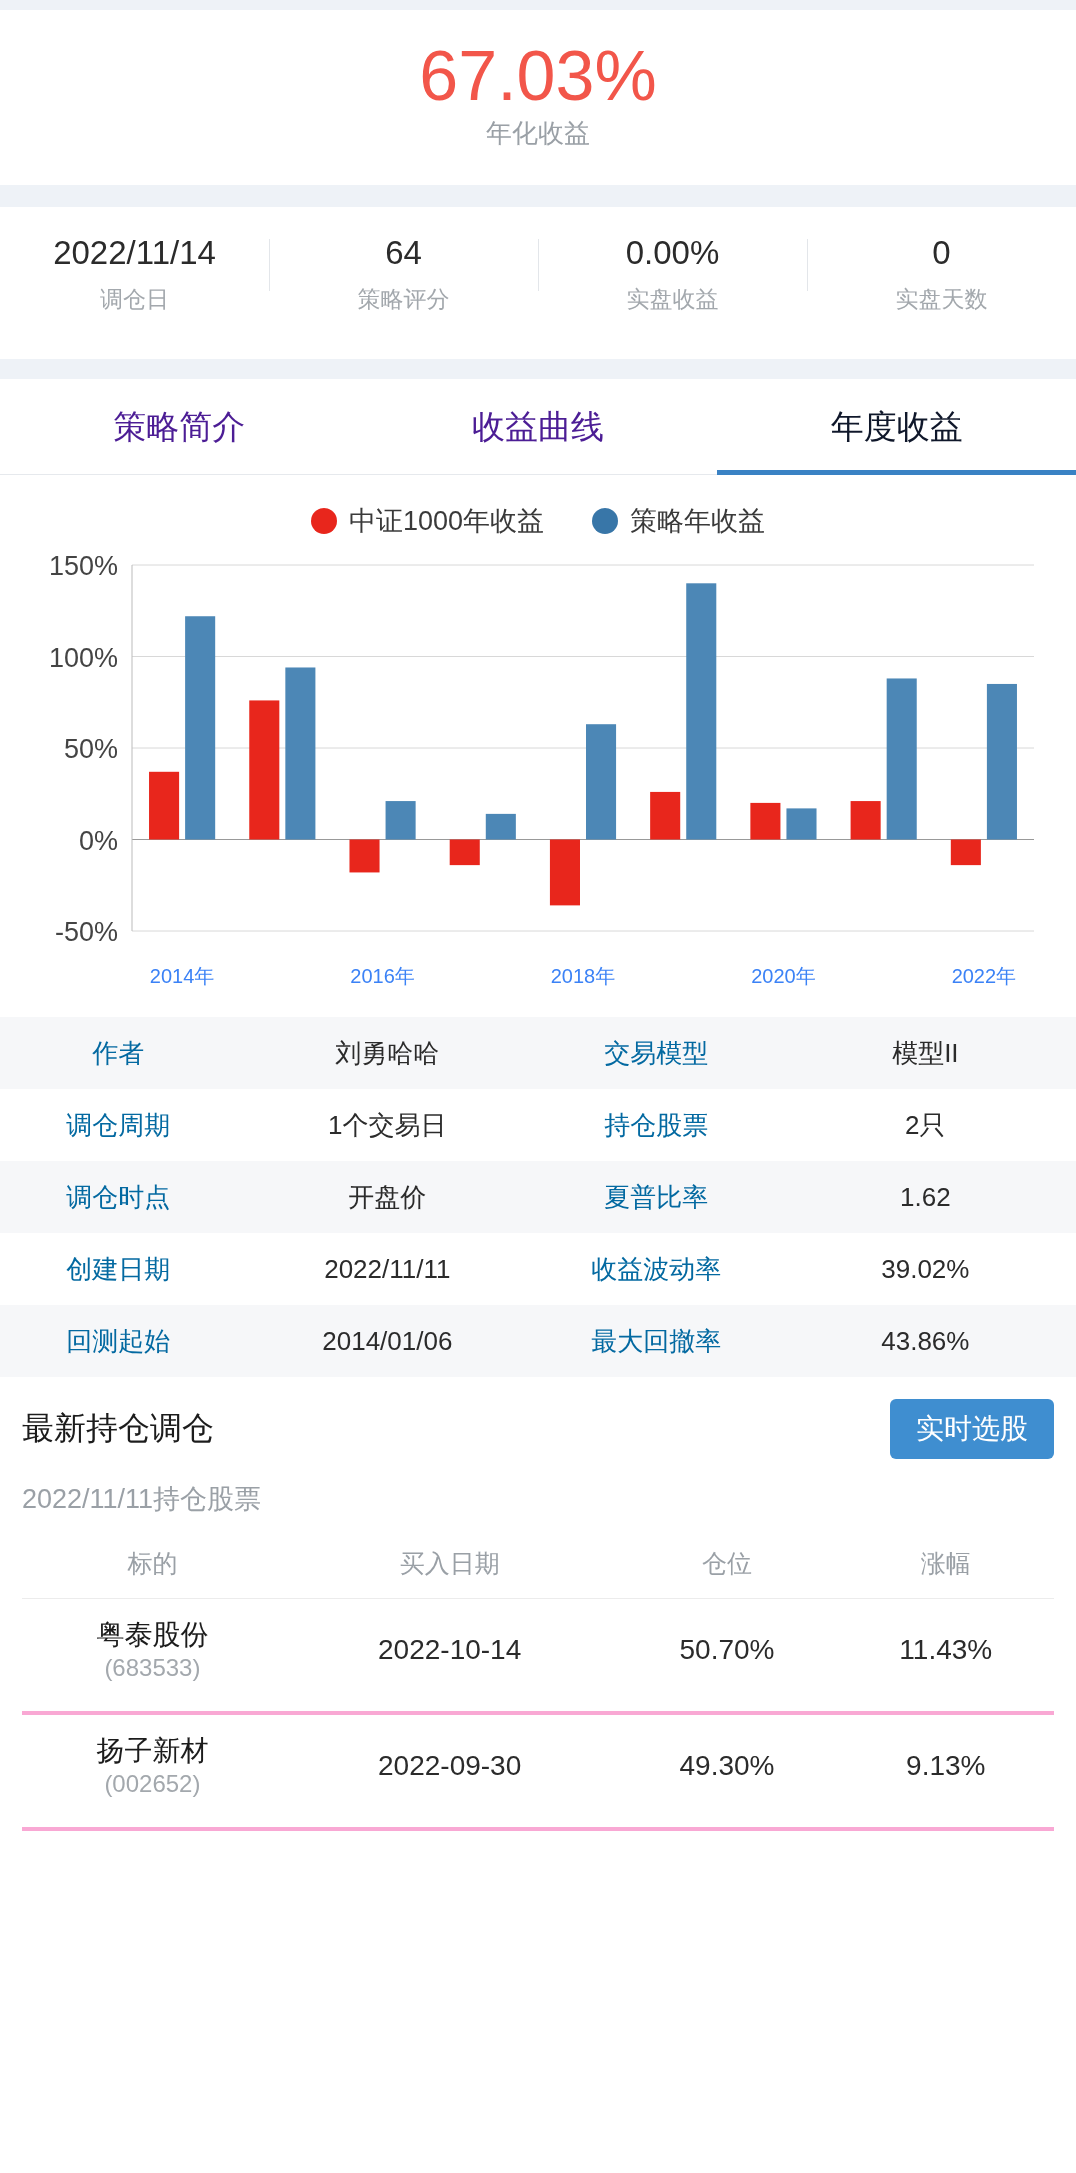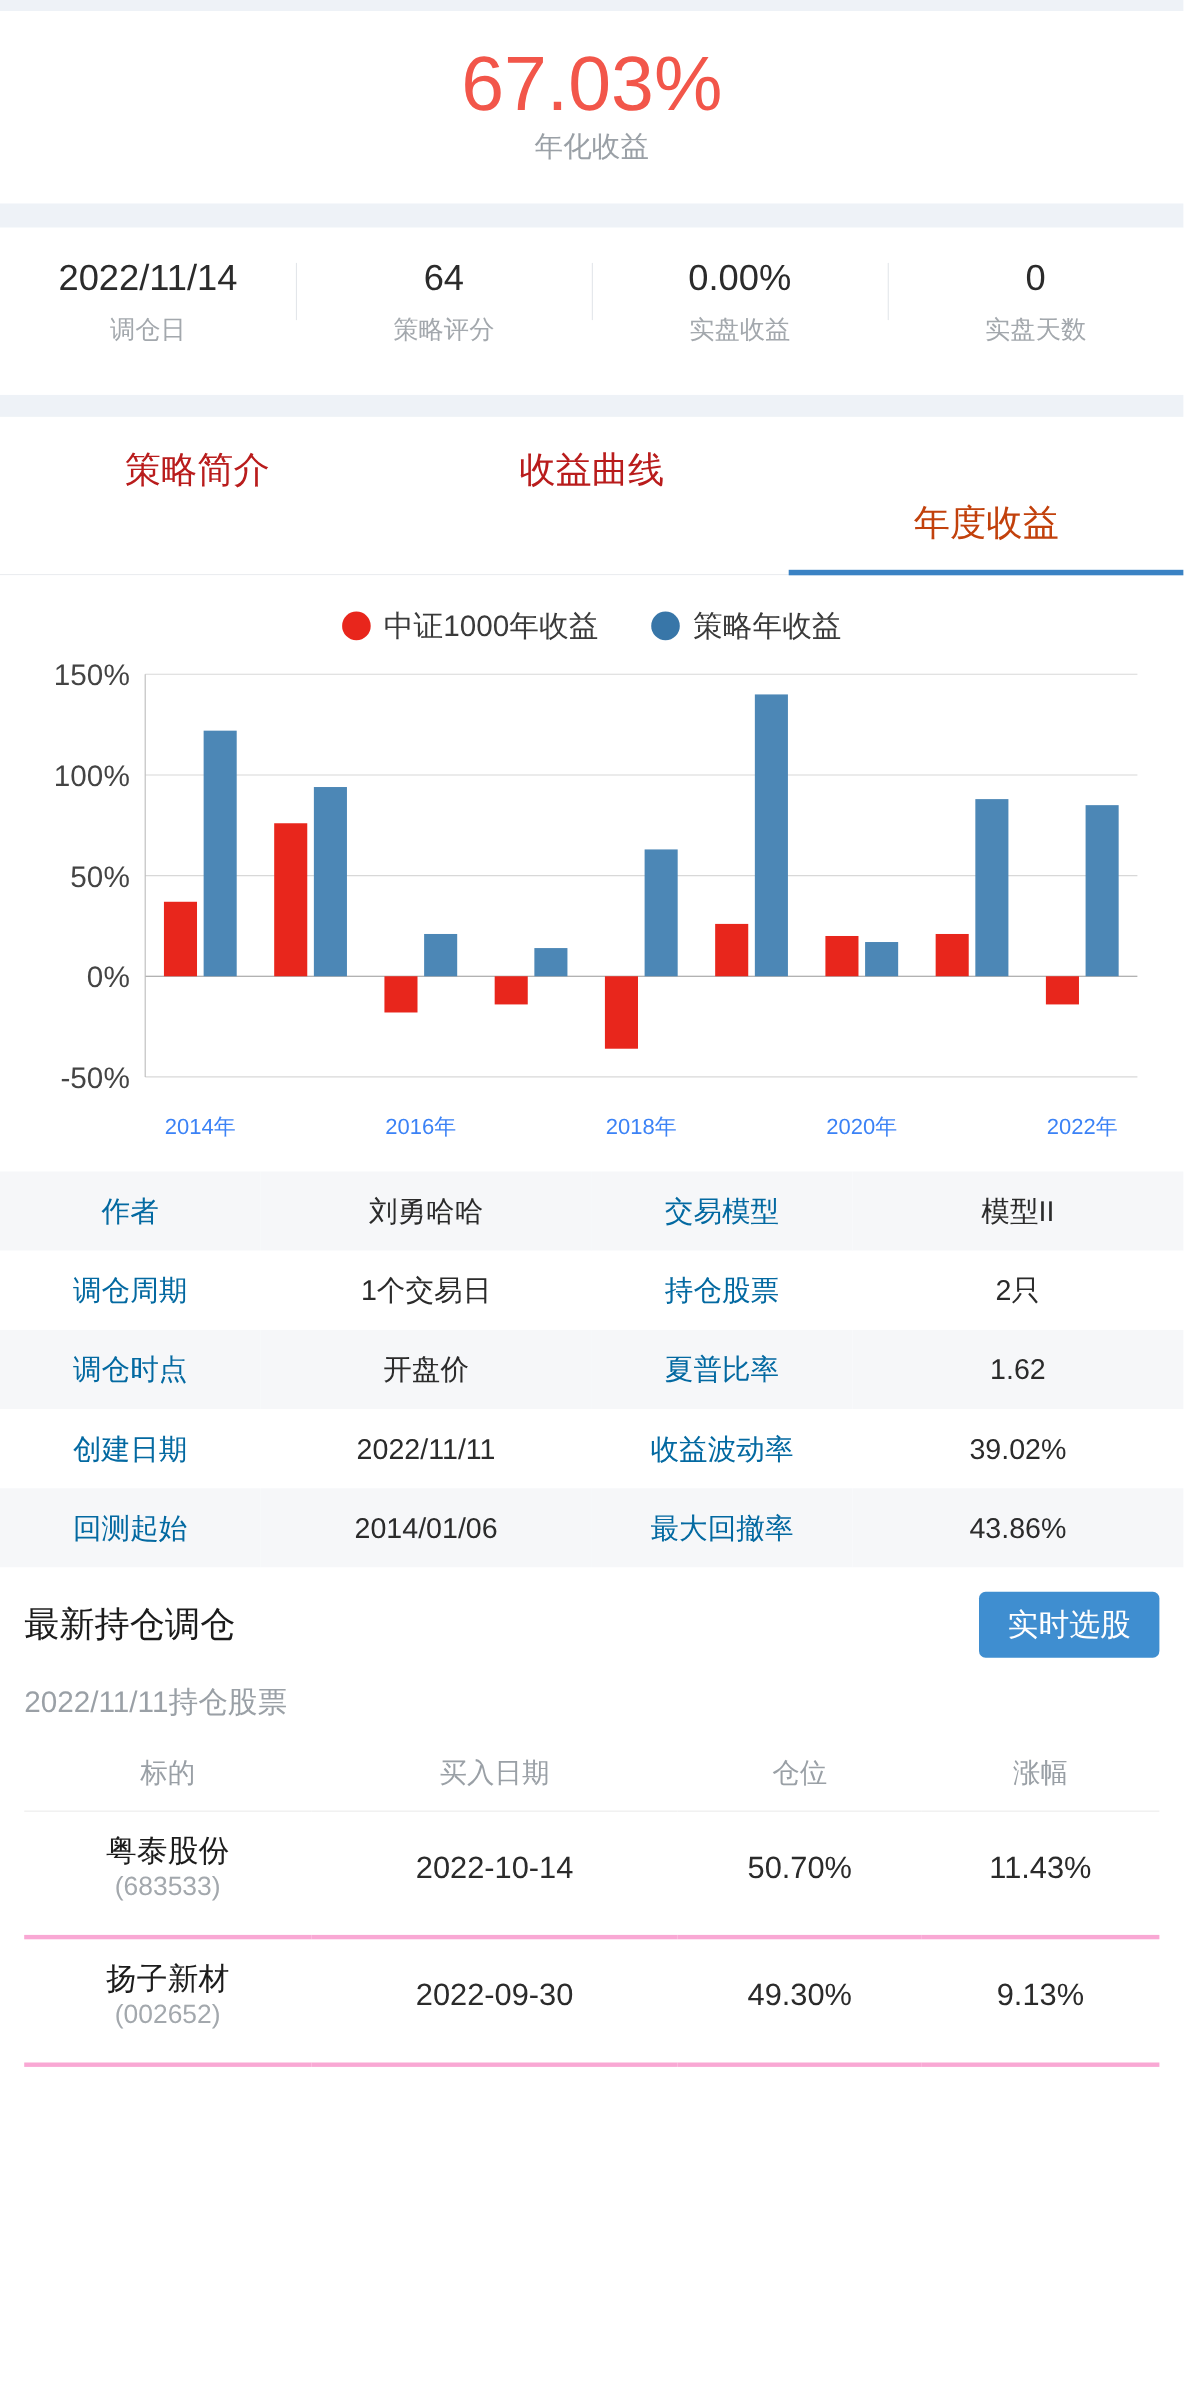--- a/index.html
+++ b/index.html
@@ -70,27 +70,26 @@
   
   .tabs {
     display: flex;
     background: #fff;
     border-bottom: 1px solid #e6e9ed;
   }
   .tab {
     flex: 1;
     text-align: center;
     font-size: 33px;
-    color: #b91c1c;
+    color: #4c1d95;
     padding: 26px 0 24px 0;
     position: relative;
   }
   .tab.active {
-    color: #c2410c;
-    margin-top: 48px;
+    color: #0f172a;
   }
   .tab.active::after {
     content: "";
     position: absolute;
     left: 0;
     right: 0;
     bottom: -1px;
     height: 5px;
     background: #3a82c4;
   }

